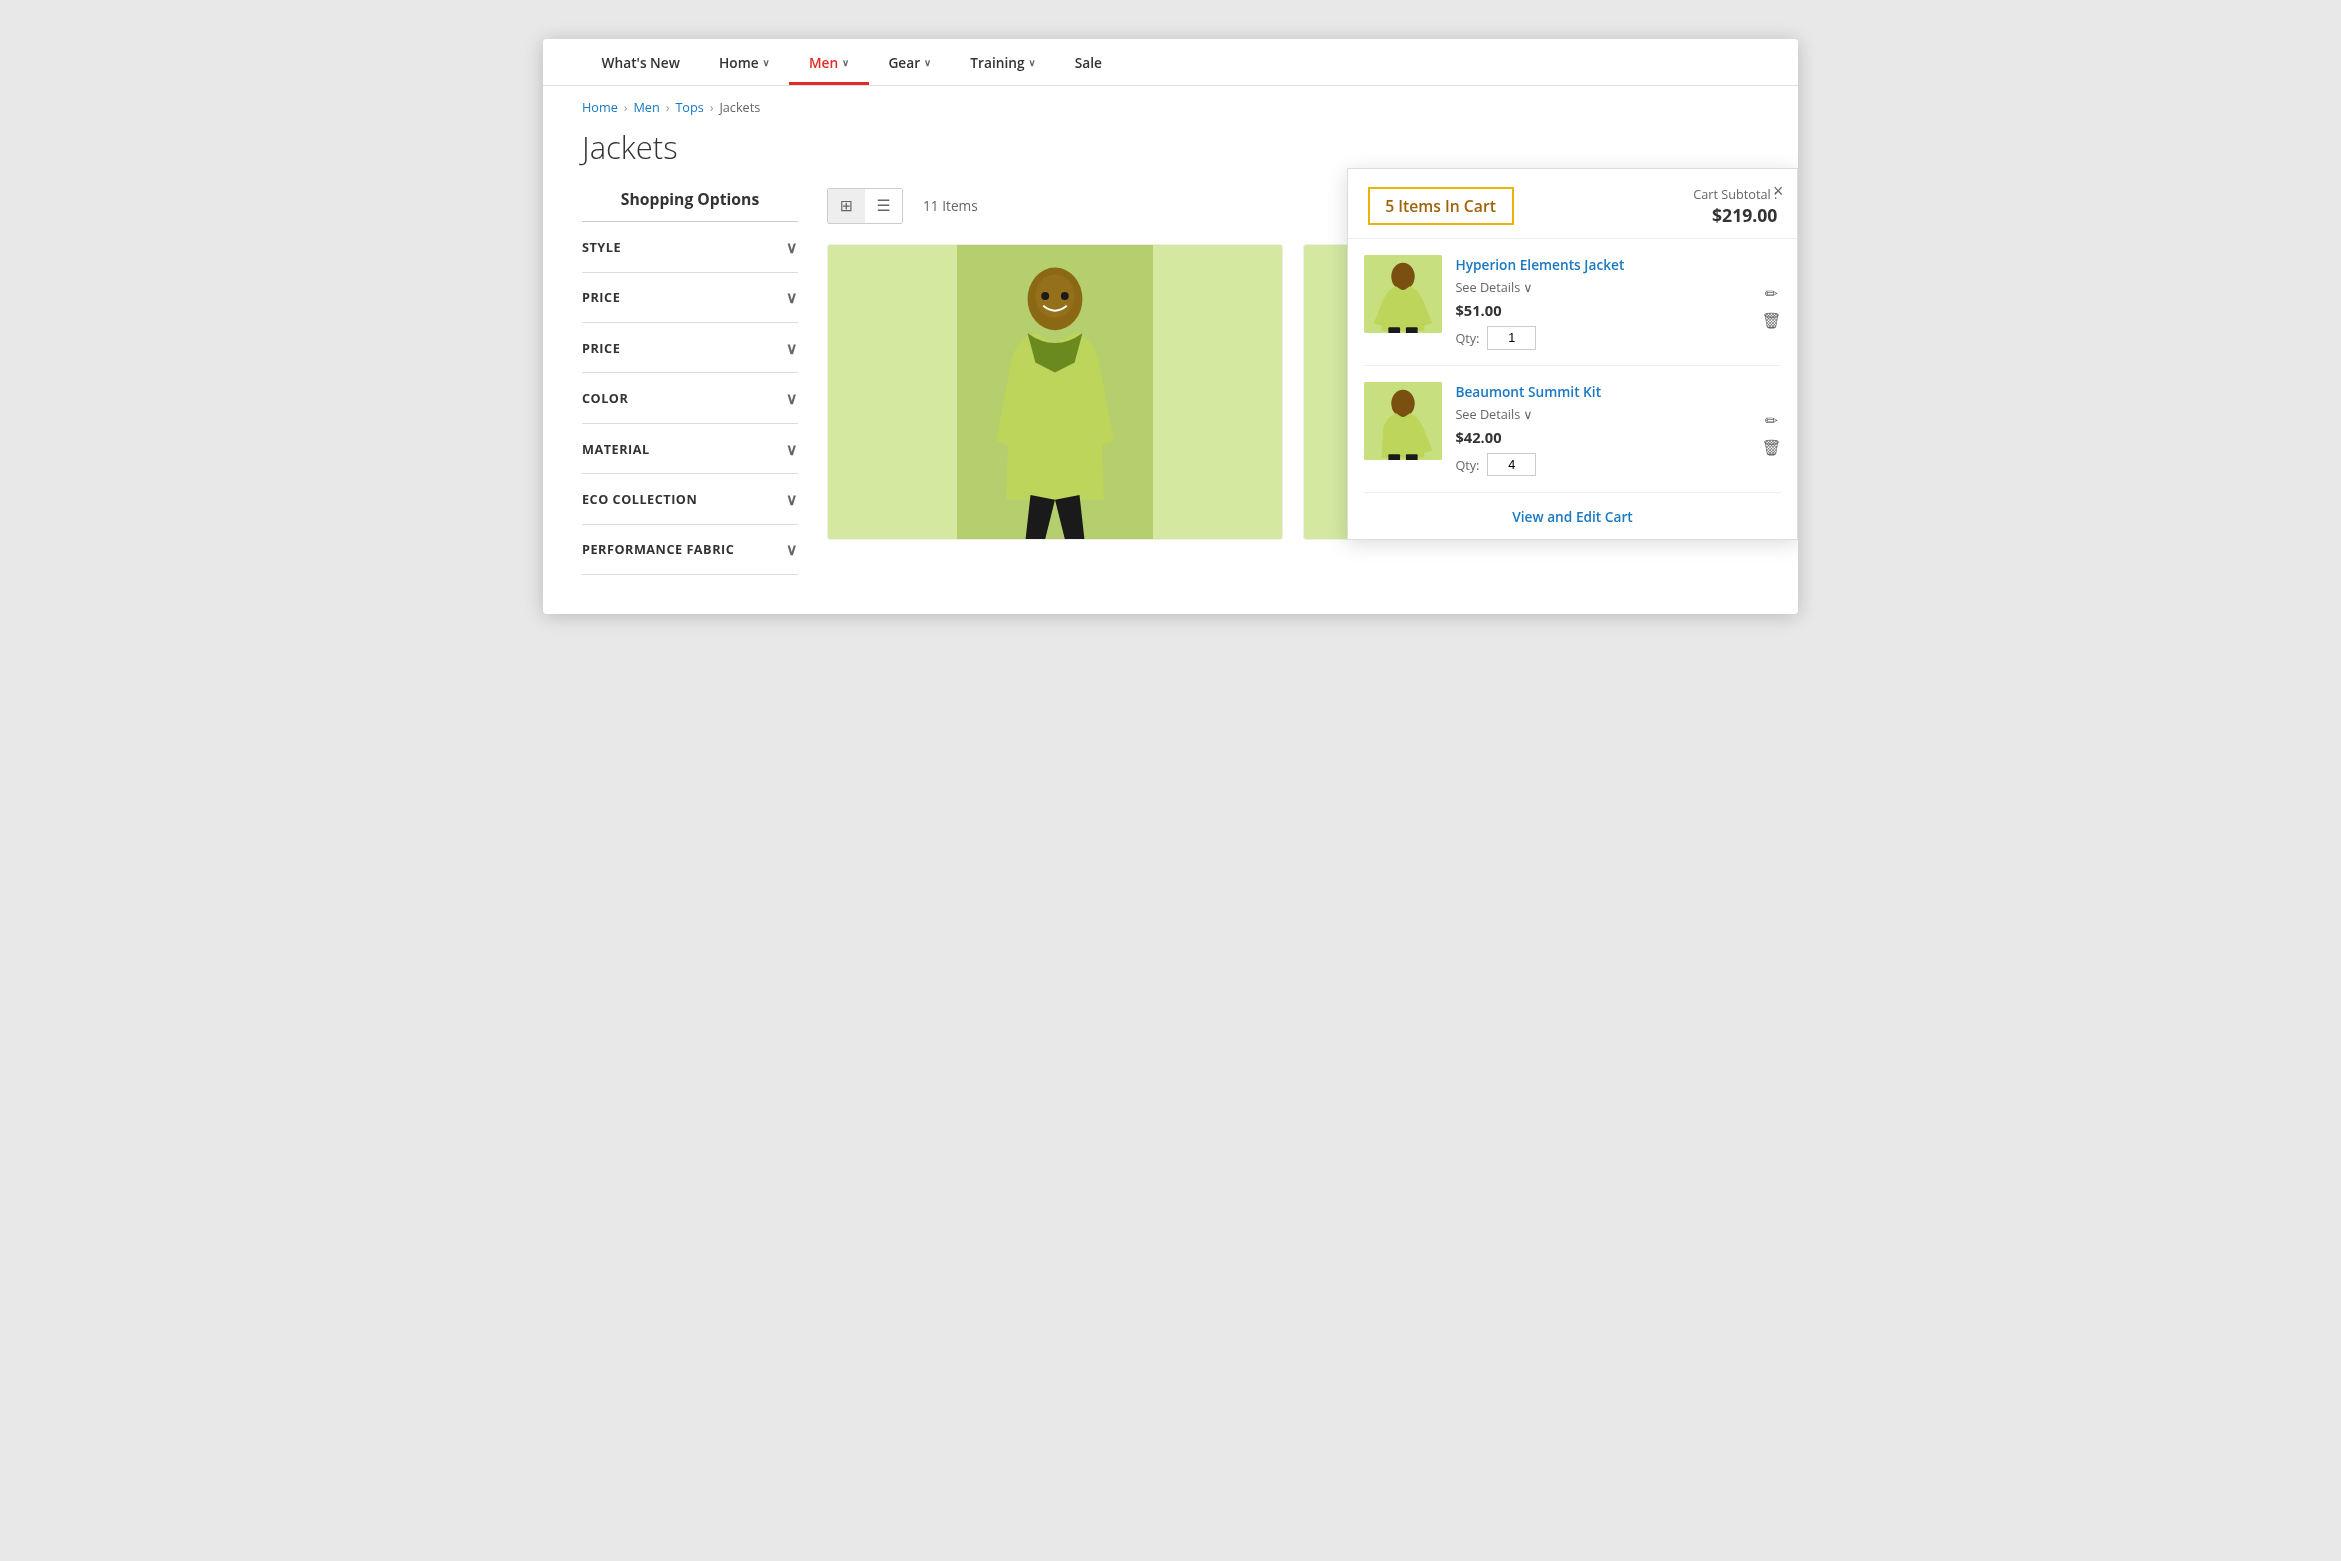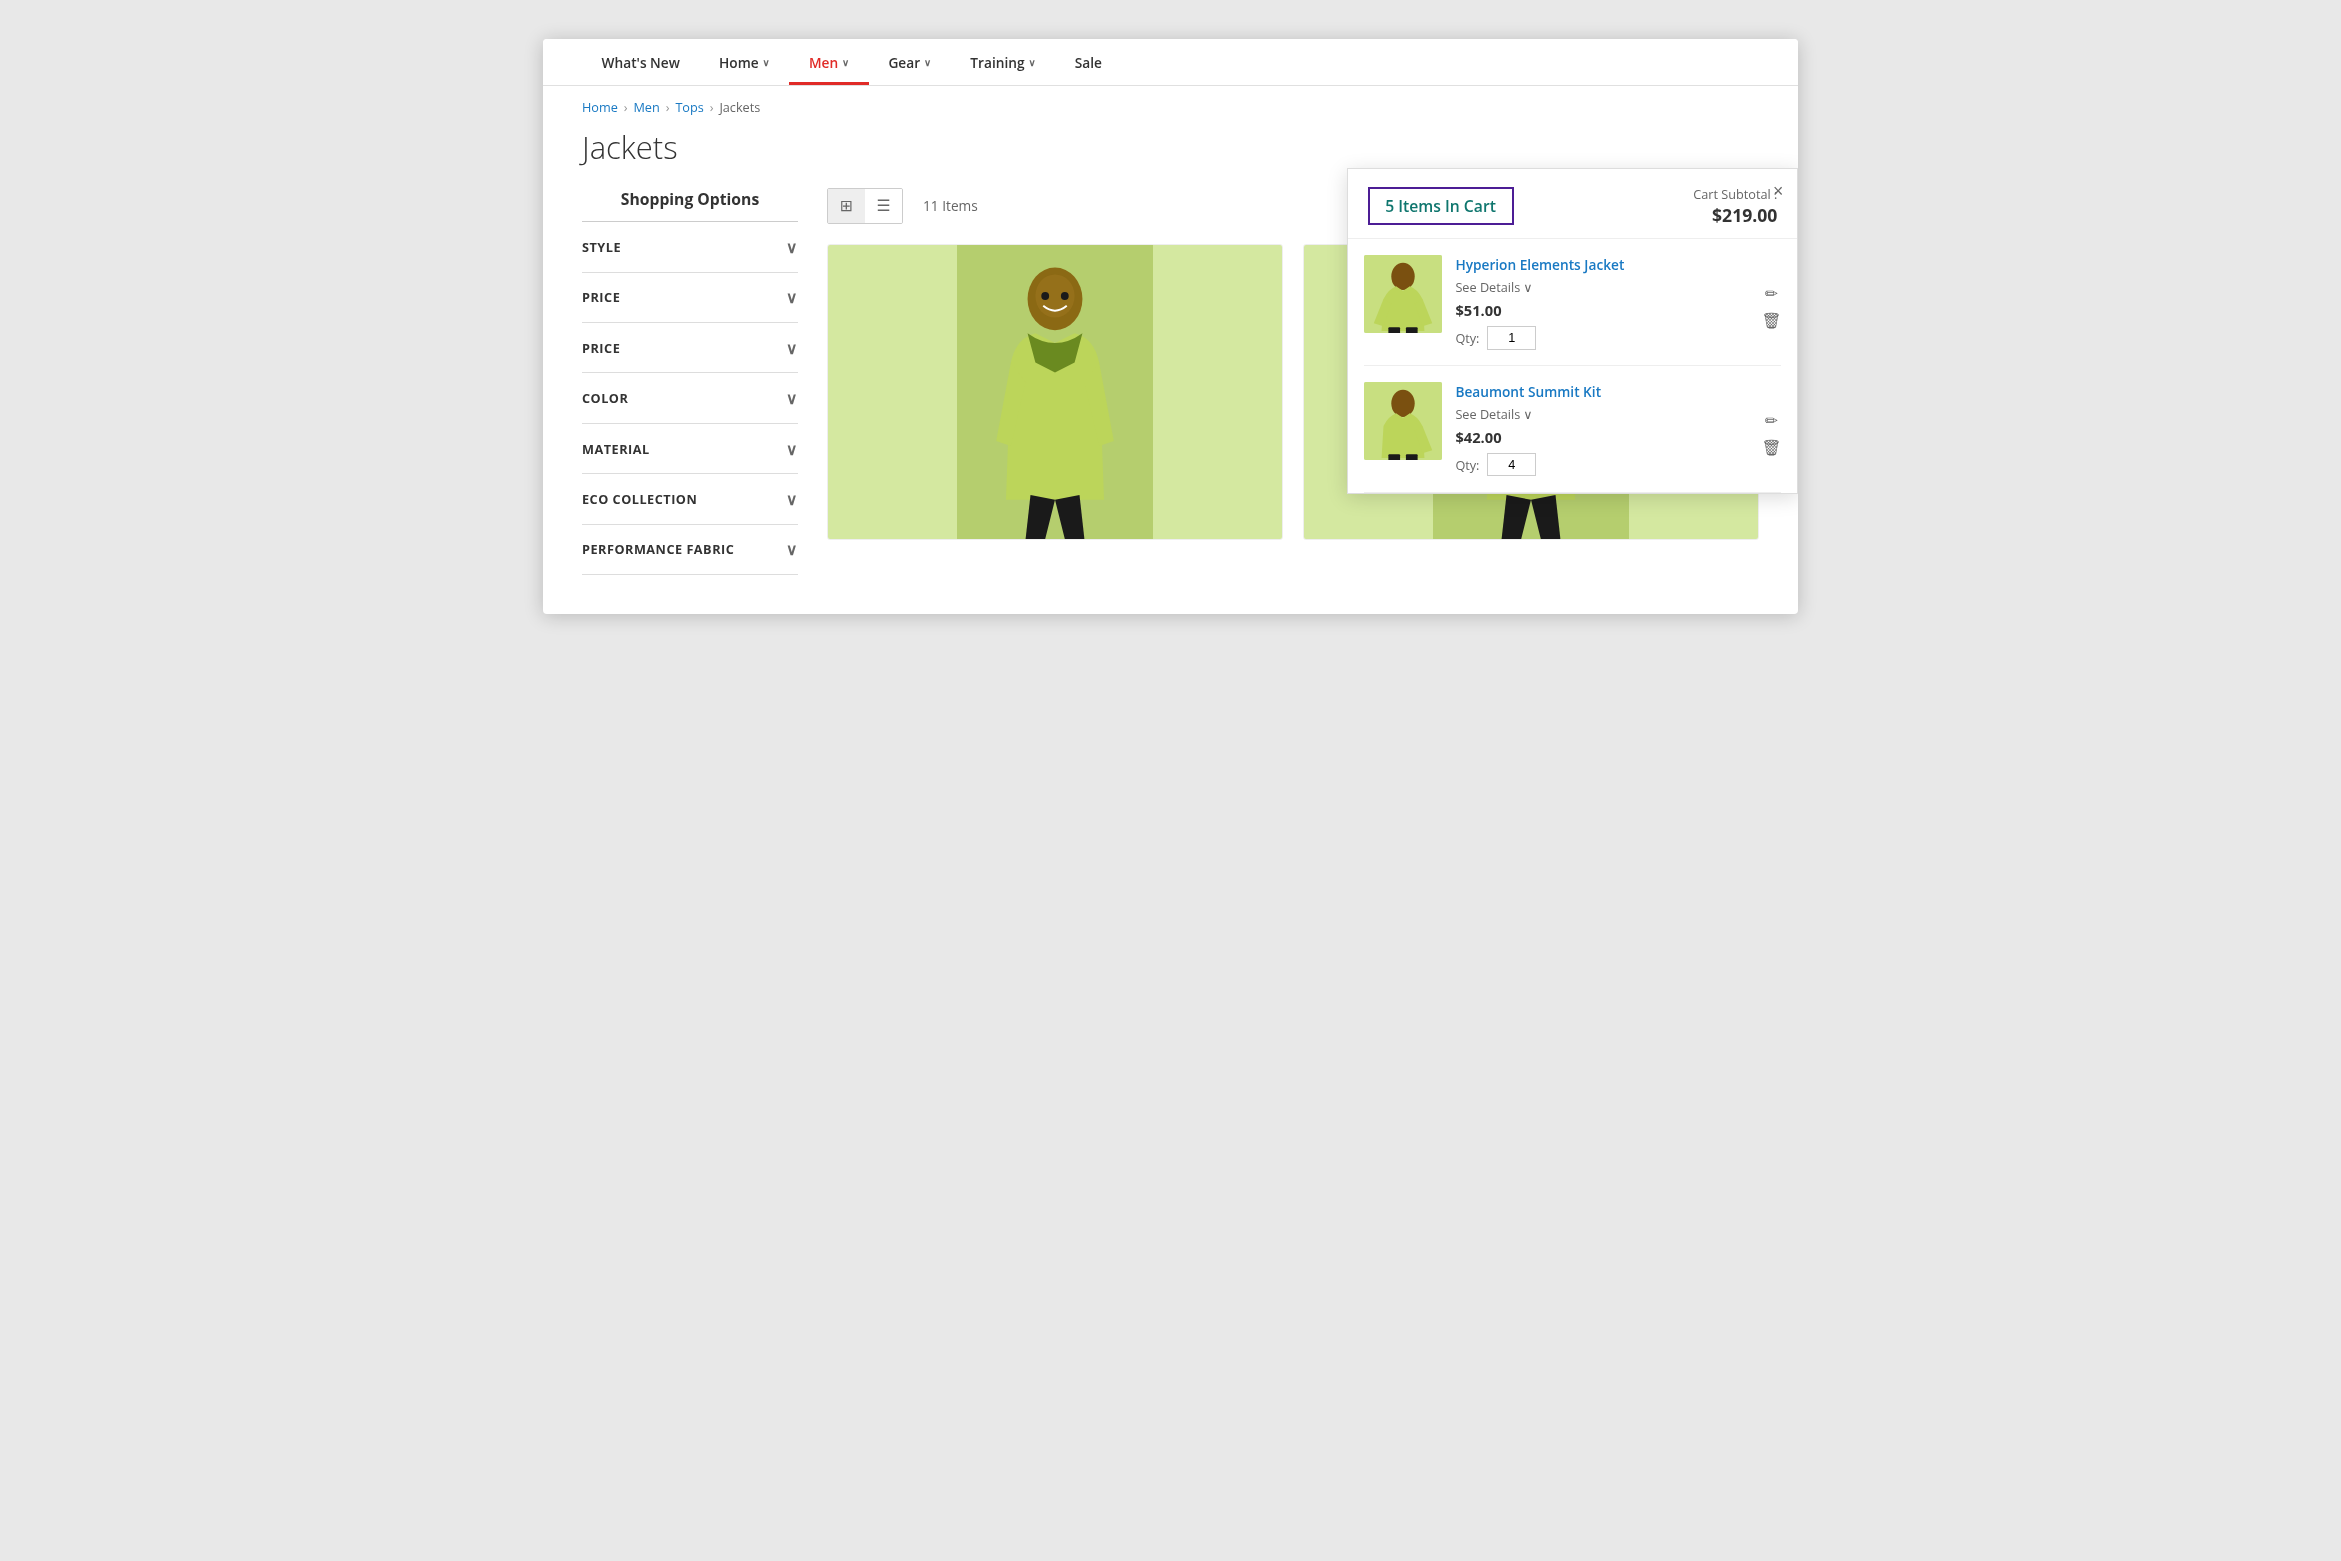--- a/index.html
+++ b/index.html
@@ -253,25 +253,25 @@
       z-index: 100;
     }
     .cart-dropdown-header {
       display: flex;
       justify-content: space-between;
       align-items: center;
       padding: 15.7px 19.6px 11.8px;
       border-bottom: 1px solid #eee;
     }
     .cart-items-badge {
-      border: 2px solid #4c1d95;
+      border: 2px solid #eab308;
       padding: 5.9px 15.7px;
       font-size: 15.7px;
       font-weight: 600;
-      color: #0f766e;
+      color: #a16207;
     }
     .cart-subtotal-area {
       text-align: right;
     }
     .cart-subtotal-label {
       font-size: 12.7px;
       color: #666;
     }
     .cart-subtotal-amount {
       font-size: 17.6px;
@@ -606,16 +606,17 @@
               <input type="text" class="qty-input" value="4" style="">
             </div>
           </div>
           <div class="cart-item-actions">
             <button class="cart-action-btn">✏</button>
             <button class="cart-action-btn">🗑</button>
           </div>
         </div>
       </div>
 
+      <a href="#" class="view-edit-link">View and Edit Cart</a>
     </div>
   </div>
 </div>
 
 
 </body></html>

